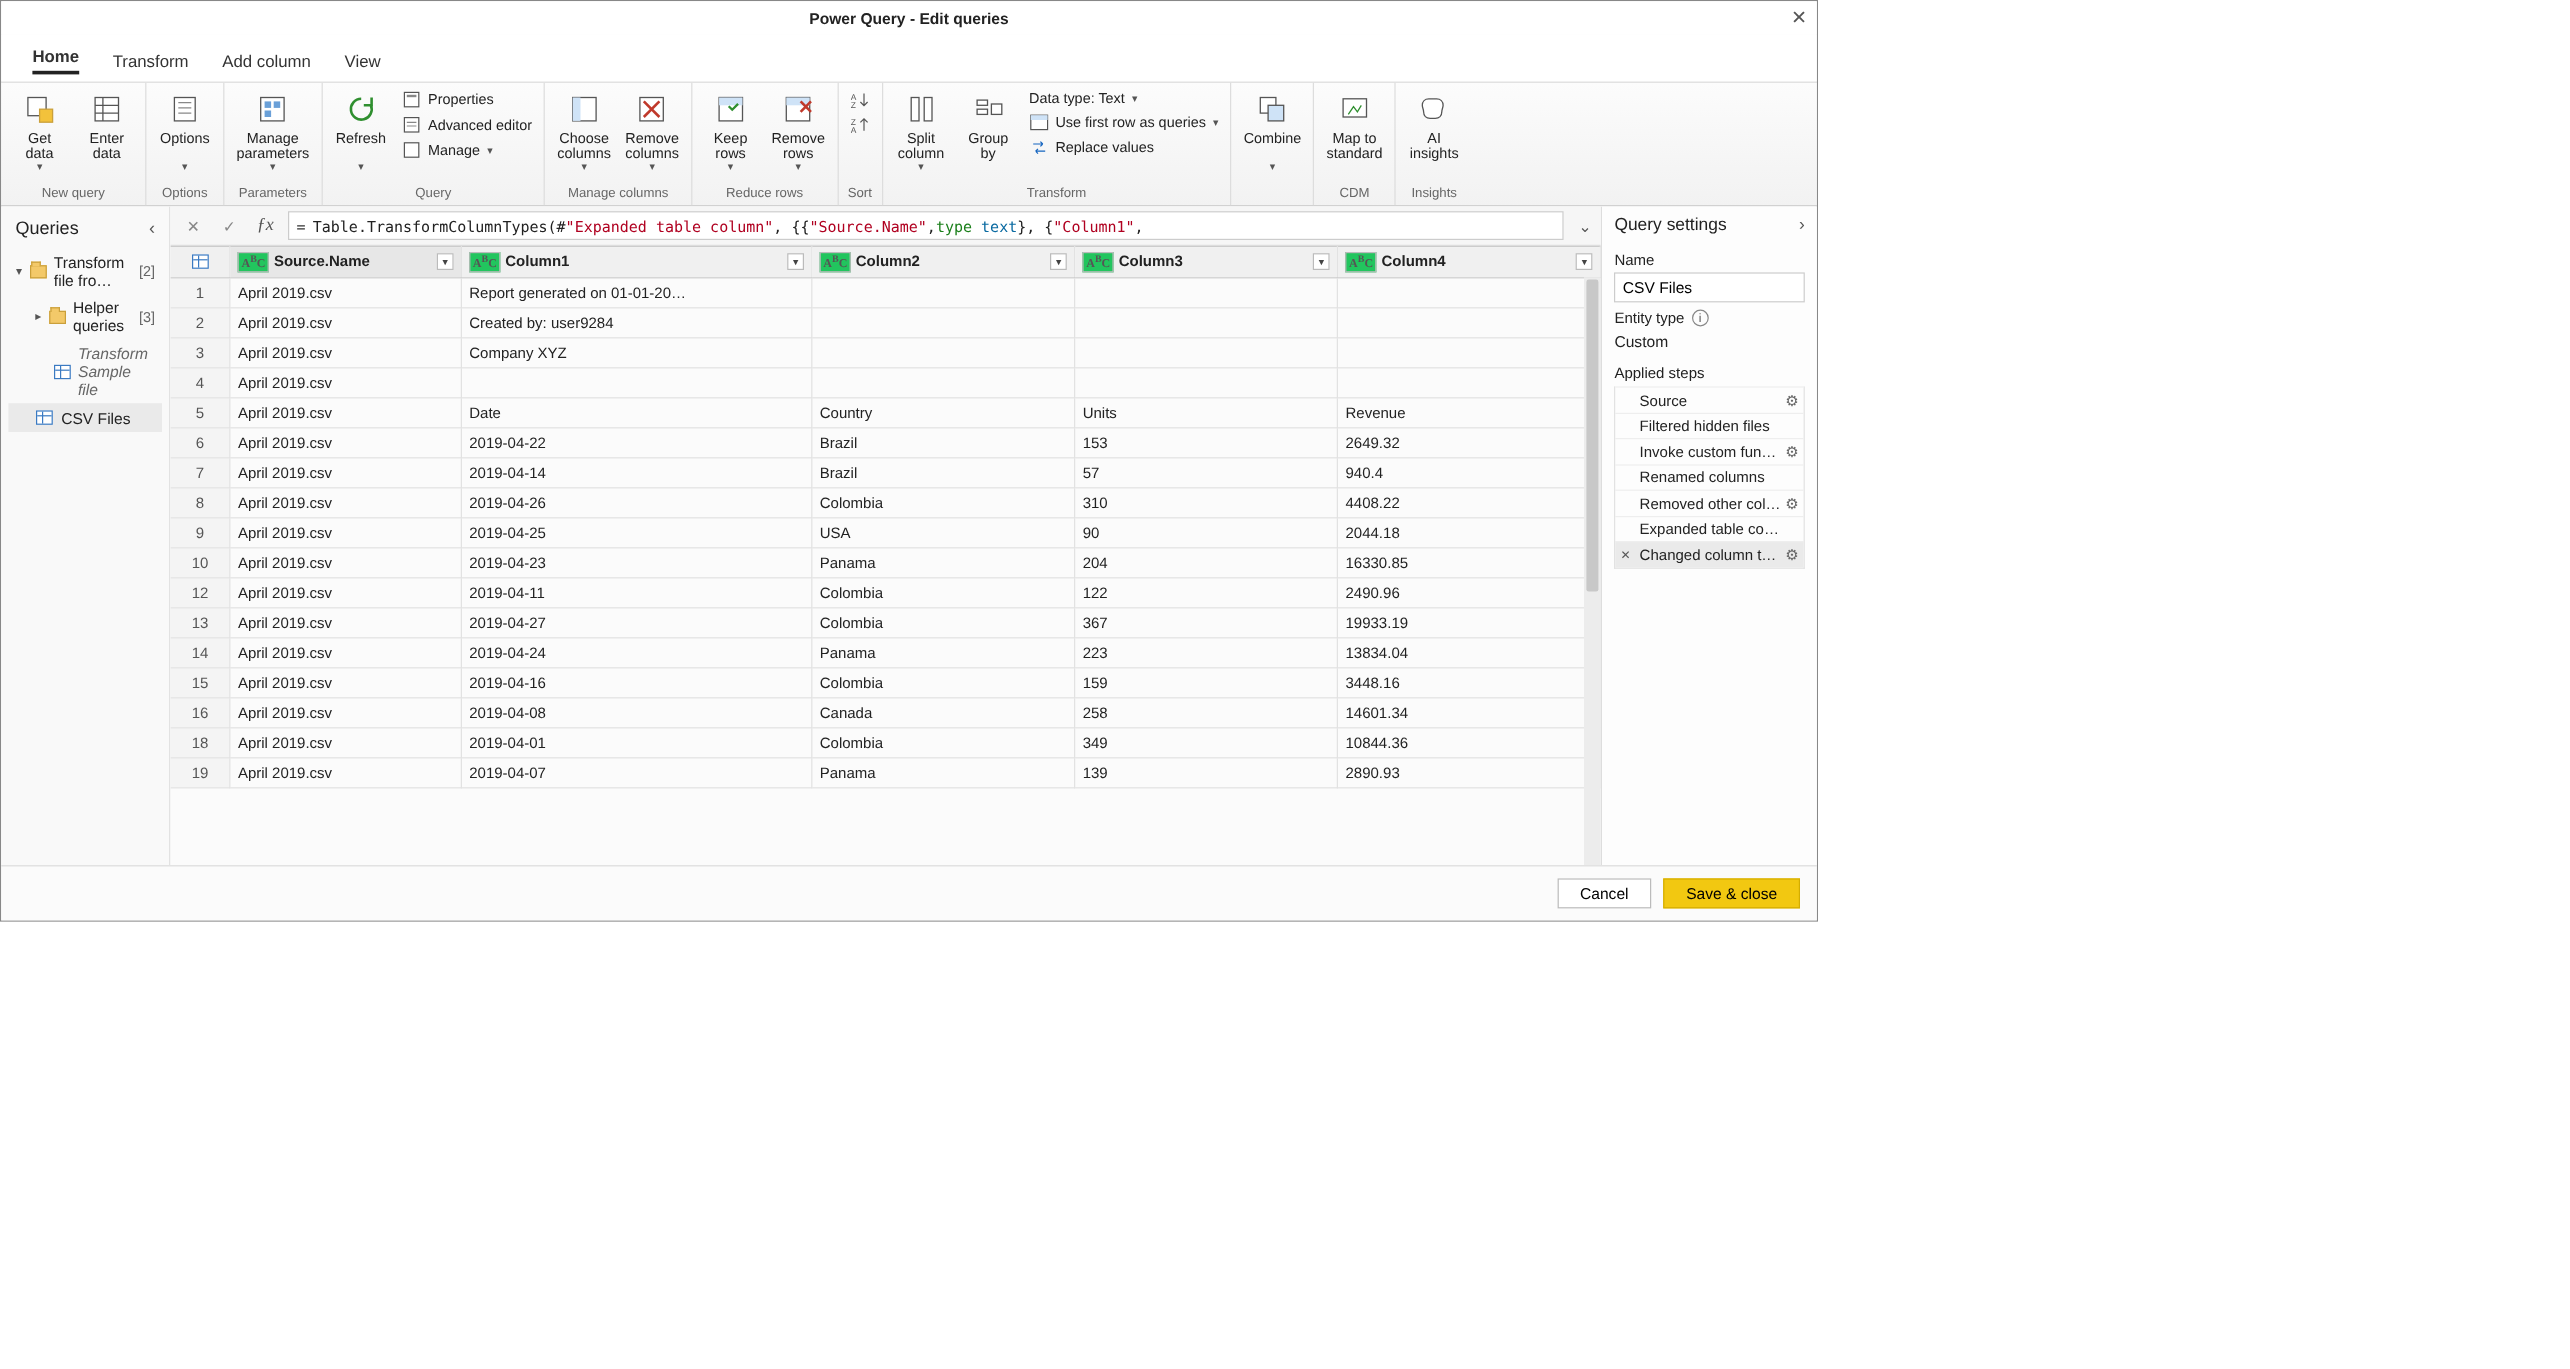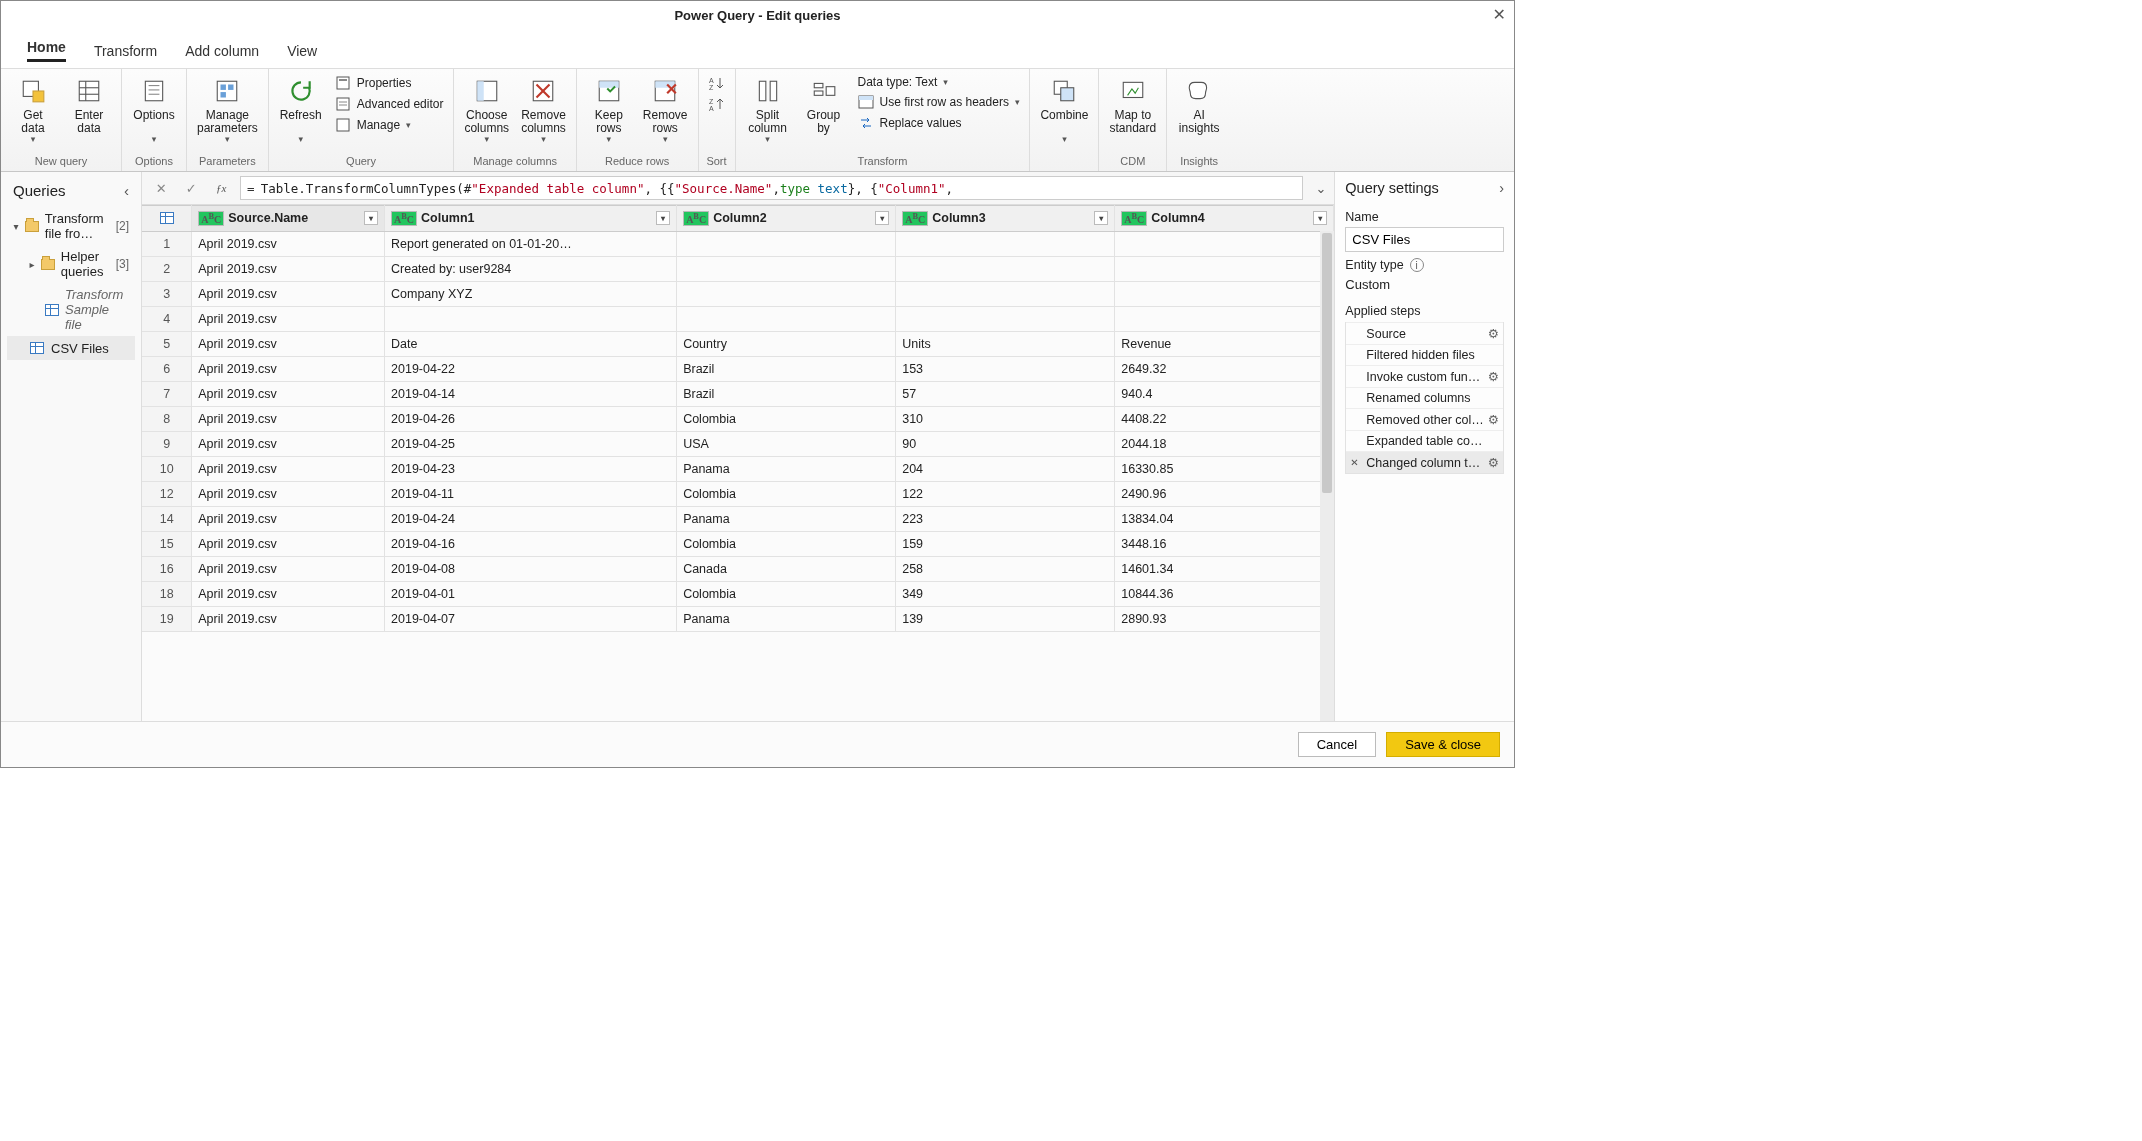--- a/index.html
+++ b/index.html
@@ -103,21 +103,21 @@
     overflow:hidden;
     border-right:1px solid #ddd;
     background:#fbfbfb;
   }
   .formula-bar {
     display:flex; align-items:center; gap:8px;
     border-bottom:1px solid #ddd;
     padding:4px 8px; background:#f6f6f6;
   }
   .fb-btn { width:22px; height:22px; display:flex;align-items:center;justify-content:center; color:#888; cursor:pointer;}
-  .fb-fx { font-style:italic; font-family:"Times New Roman",serif; font-size:11px; color:#555;}
+  .fb-fx { font-style:italic; font-family:"Times New Roman",serif; font-size:15px; color:#555;}
   .fb-input { flex:1; border:1px solid #ccc; background:#fff; height:24px; display:flex;align-items:center; padding:0 6px; font-family:Consolas,monospace; font-size:12.5px; overflow:hidden; white-space:nowrap;}
   .fb-input .eq{color:#333; margin-right:6px;}
   .fb-input .kw-type{color:#1a7f1a;}
   .fb-input .kw-text{color:#0a6aa1;}
   .fb-input .str{color:#b00020;}
   .fb-expand{margin-left:4px; cursor:pointer; color:#555;}
 
   
   .grid-wrap { flex:1; overflow:hidden; position:relative; }
   table.grid { border-collapse:collapse; width:100%; table-layout:fixed; font-size:12.5px;}
@@ -419,21 +419,21 @@
               <span>Data type: Text</span> 
               <span class="chev">▾</span>
             </div>
           <div class="small-btn">
               <span class="ico16">
                 <svg viewBox="0 0 16 16">
                   <rect x="1" y="2" width="14" height="12" fill="#fff" stroke="#555"></rect>
                   <rect x="1" y="2" width="14" height="4" fill="#cfe3f7"></rect>
                 </svg>
               </span>
-              <span>Use first row as headers</span> 
+              <span>Use first row as queries</span> 
               <span class="chev">▾</span>
             </div>
           <div class="small-btn">
               <span class="ico16">
                 <svg viewBox="0 0 16 16">
                   <path d="M3 5h8M11 5l-2-2M11 5l-2 2M13 11H5M5 11l2-2M5 11l2 2" stroke="#1565c0" fill="none"></path>
                 </svg>
               </span>
               <span>Replace values</span>
             </div>
@@ -677,20 +677,28 @@
               </tr>
               <tr>
                 <td class="col-idx">12</td>
                 <td>April 2019.csv</td>
                 <td>2019-04-11</td>
                 <td>Colombia</td>
                 <td>122</td>
                 <td>2490.96</td>
               </tr>
               <tr>
+                <td class="col-idx">13</td>
+                <td>April 2019.csv</td>
+                <td>2019-04-27</td>
+                <td>Colombia</td>
+                <td>367</td>
+                <td>19933.19</td>
+              </tr>
+              <tr>
                 <td class="col-idx">14</td>
                 <td>April 2019.csv</td>
                 <td>2019-04-24</td>
                 <td>Panama</td>
                 <td>223</td>
                 <td>13834.04</td>
               </tr>
               <tr>
                 <td class="col-idx">15</td>
                 <td>April 2019.csv</td>

